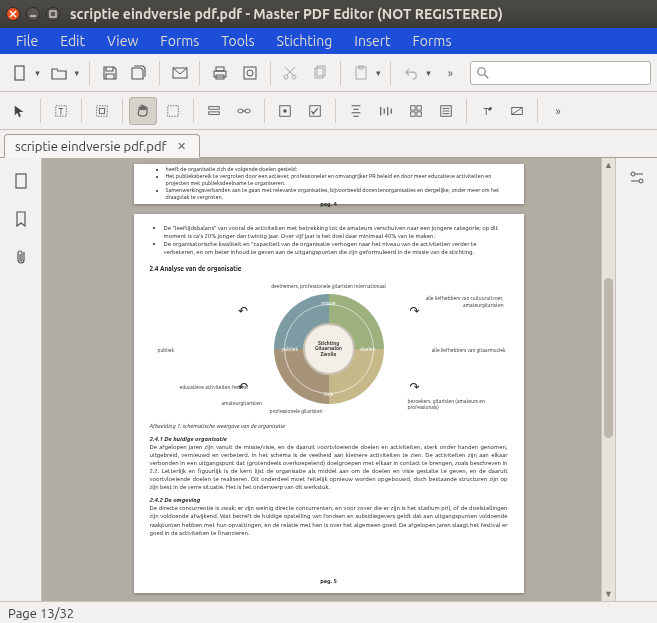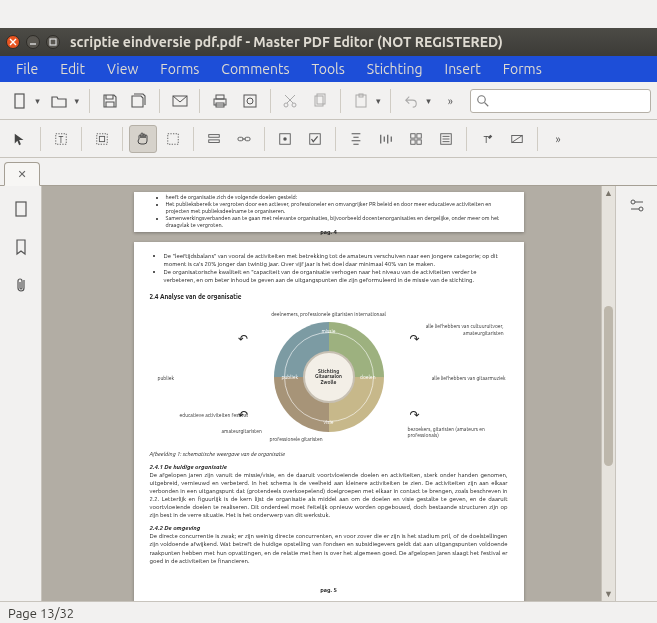--- a/index.html
+++ b/index.html
@@ -1,19 +1,19 @@
 <!DOCTYPE html>
 <html><head>
 <meta charset="utf-8">
 <style>
 * { margin: 0; padding: 0; box-sizing: border-box; font-family: "Ubuntu", "Segoe UI", sans-serif; }
 body { width: 657px; height: 623px; background: #f2f1f0; overflow: hidden; display: flex; flex-direction: column; }
 
 
-.titlebar { background: linear-gradient(#4c4b46,#3c3b37); height: 28px; display: flex; align-items: center; color: #dfdbd2; font-size: 14px; font-weight: bold; padding: 0 6px; margin-top: 28px; }
+.titlebar { background: linear-gradient(#4c4b46,#3c3b37); height: 28px; display: flex; align-items: center; color: #dfdbd2; font-size: 14px; font-weight: bold; padding: 0 6px; }
 .win-btns { display: flex; gap: 6px; margin-right: 10px; }
 .win-btn { width: 14px; height: 14px; border-radius: 50%; background: #595650; border: 1px solid #2e2c28; display:flex; align-items:center; justify-content:center; }
 .win-btn.close { background: #e95420; }
 .win-btn svg { width:8px; height:8px; }
 
 
 .menubar { background: #1d4ed8; height: 26px; display: flex; align-items: center; padding: 0 6px; gap: 2px; }
 .menuitem { color: #dfdbd2; font-size: 14px; padding: 3px 10px; cursor: pointer; }
 
 
@@ -85,21 +85,20 @@
       </div>
   </div>
   <span>scriptie eindversie pdf.pdf - Master PDF Editor (NOT REGISTERED)</span>
 </div>
 
 <div class="menubar">
   <div class="menuitem">File</div>
   <div class="menuitem">Edit</div>
   <div class="menuitem">View</div>
   <div class="menuitem">Forms</div>
-  <div class="menuitem">Comments</div>
   <div class="menuitem">Tools</div>
   <div class="menuitem">Stichting</div>
   <div class="menuitem">Insert</div>
   <div class="menuitem">Forms</div>
 </div>
 
 <div class="toolbar">
   <div class="tb-btn">
       <svg width="16" height="16" viewBox="0 0 16 16">
         <rect x="3" y="1" width="9" height="14" fill="none" stroke="#555" stroke-width="1.2"></rect>
@@ -290,20 +289,21 @@
       </svg>
     </div>
   <div class="tb-sep"></div>
   <div class="tb-btn">
       <span class="tb-chev" style="font-size:11px">»</span>
     </div>
 </div>
 
 <div class="tabstrip">
   <div class="tab">
+    <span>scriptie eindversie pdf.pdf</span>
     <span class="close">✕</span>
   </div>
 </div>
 
 <div class="workarea">
   <div class="sidepanel">
     <div class="tb-btn">
         <svg width="16" height="18" viewBox="0 0 16 18">
           <rect x="3" y="2" width="10" height="14" fill="none" stroke="#555" stroke-width="1.2"></rect>
         </svg>

